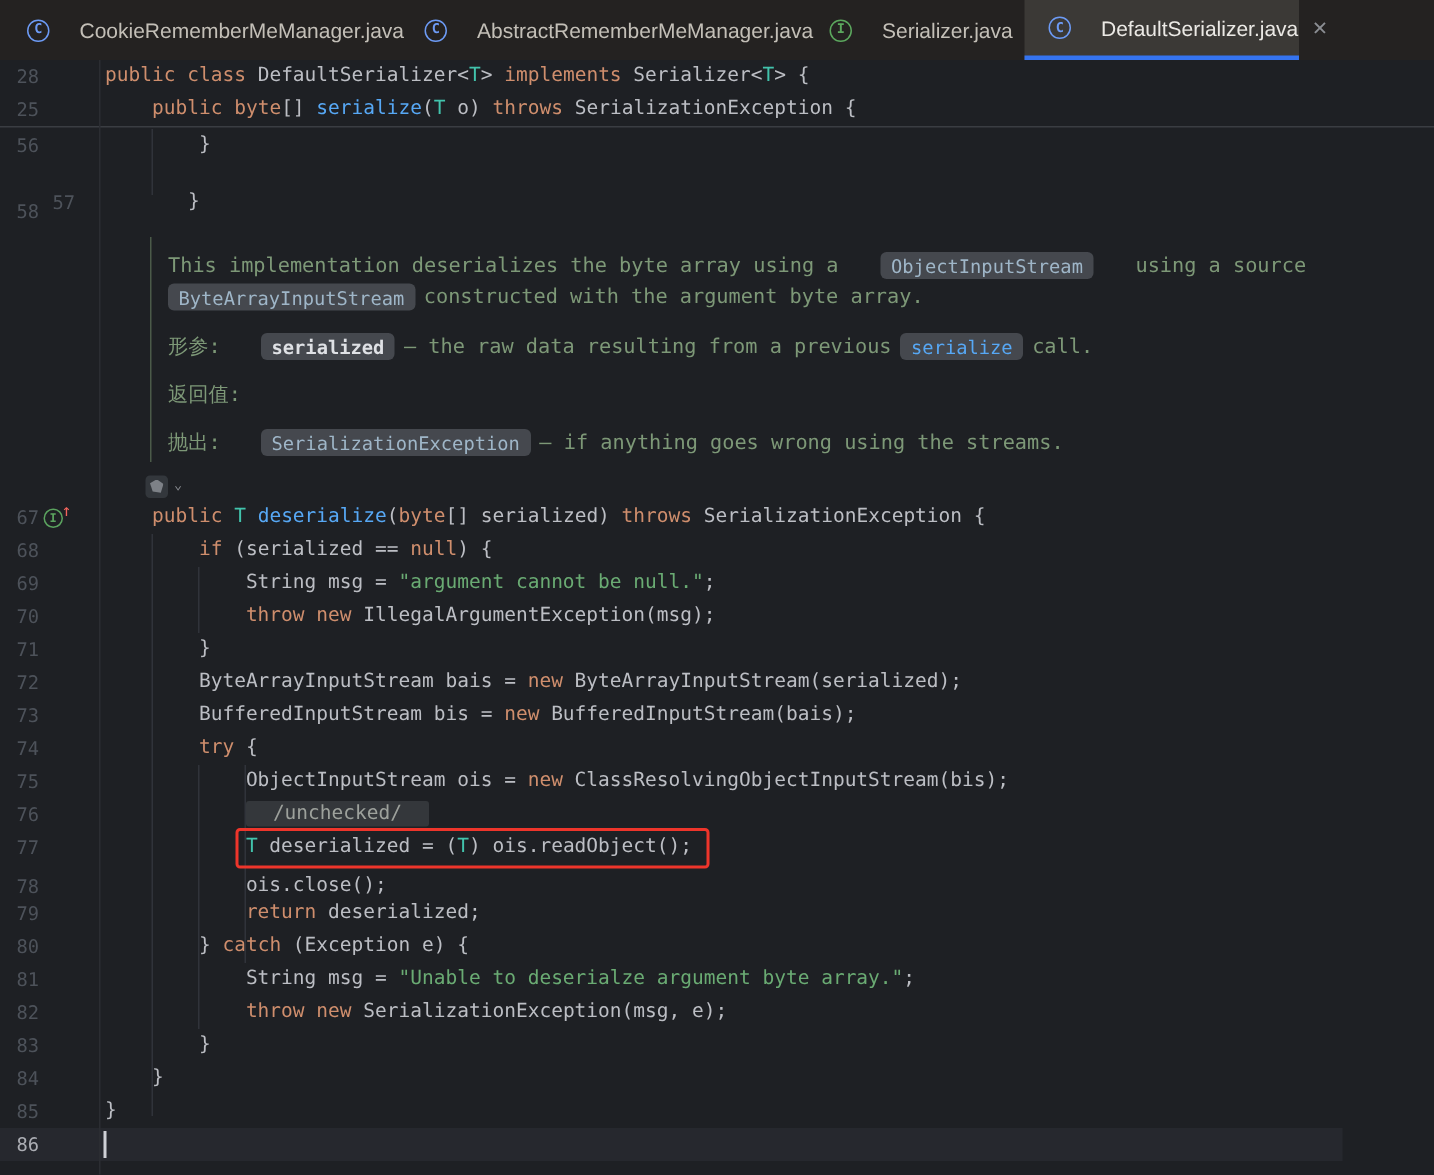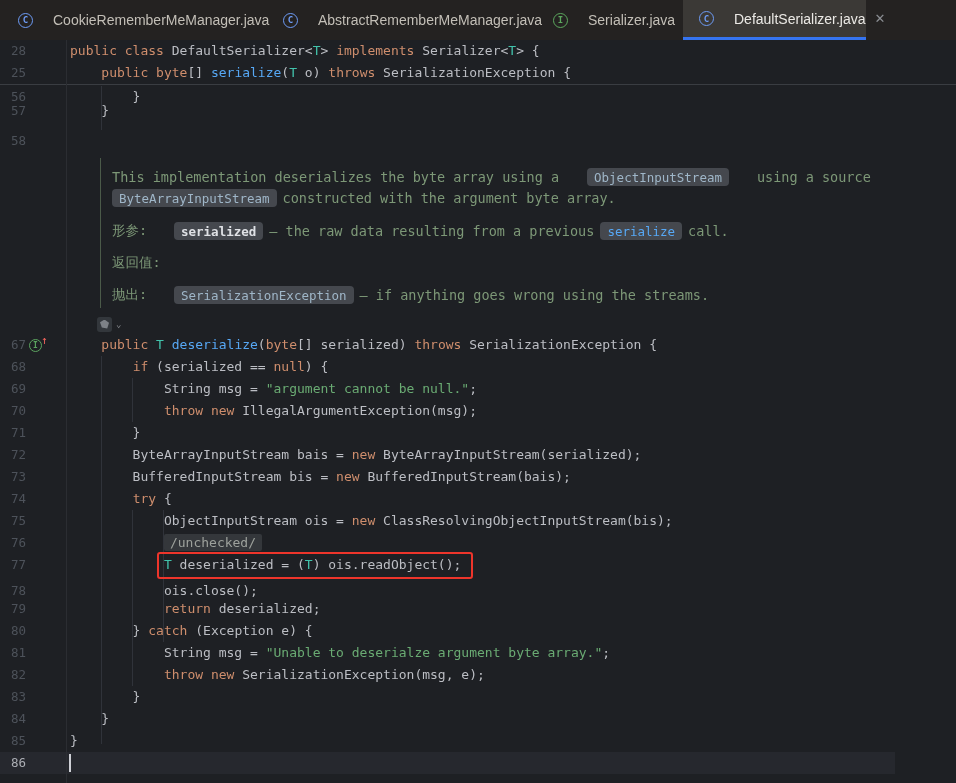--- a/index.html
+++ b/index.html
@@ -33,21 +33,21 @@
   .row.current { background:#26282e;padding-left:46px; }
   .lnum { position:absolute; left:0; top:0; width:26px; text-align:right;
     color:#4d525a; font-size:12.5px; }
   .row.current .lnum { color:#abadb3; }
   .codeln { position:absolute; left:70px; top:0; white-space:pre; }
   .tk-df { color:#bcbec4; }
   .tk-kw { color:#cf8e6d; }
   .tk-tp { color:#42c3ac; }
   .tk-fn { color:#57a8f5; }
   .tk-str { color:#6aab73; }
-  .tk-fold { color:#9da19c; background:#34373b; border-radius:2px; padding:1px 6px; }
+  .tk-fold { color:#9da19c; background:#34373b; border-radius:2px; padding:1px 18px; }
 
   .sticky { position:absolute; top:0; left:0; width:956px; height:45px;
     background:#1e2024; border-bottom:1px solid #3a3d42; z-index:5; }
 
   
   .docline { position:absolute; left:112px; height:22px; display:flex;
     align-items:center; font-size:13.5px; color:#7d9877; white-space:nowrap; z-index:2; }
   .doclabel { display:inline-block; min-width:56px; }
   .chip { background:#45484e; border-radius:4px; padding:1.5px 7px;
     font:12.5px "DejaVu Sans Mono", monospace; margin:0 6px; }
@@ -106,21 +106,21 @@
   <div class="guide" style="left:101px; top:316px; height:388px;"></div>
   <div class="guide" style="left:132px; top:338px; height:44px;"></div>
   <div class="guide" style="left:132px; top:470px; height:176px;"></div>
   <div class="guide" style="left:163px; top:470px; height:132px;"></div>
 
   <div id="rows">
       <div class="row" style="top: 46px;">
         <span class="lnum">56</span>
         <span class="codeln"><span class="tk-df">        }</span></span>
       </div>
-      <div class="row" style="top: 60px;">
+      <div class="row" style="top: 84px; margin-left: 24px;">
         <span class="lnum">57</span>
         <span class="codeln"><span class="tk-df">    }</span></span>
       </div>
       <div class="row" style="top: 90px;">
         <span class="lnum">58</span>
         <span class="codeln"></span>
       </div>
       <div class="row" style="top: 294px;">
         <span class="lnum">67</span>
         <span class="codeln"><span class="tk-df">    </span><span class="tk-kw">public</span><span class="tk-df"> </span><span class="tk-tp">T</span><span class="tk-df"> </span><span class="tk-fn">deserialize</span><span class="tk-df">(</span><span class="tk-kw">byte</span><span class="tk-df">[] serialized) </span><span class="tk-kw">throws</span><span class="tk-df"> SerializationException {</span></span>

